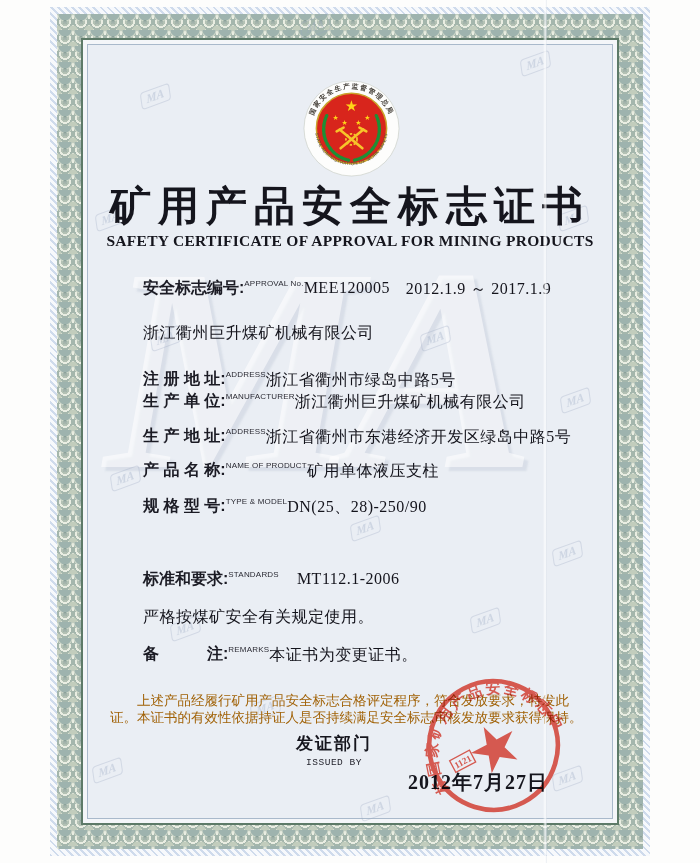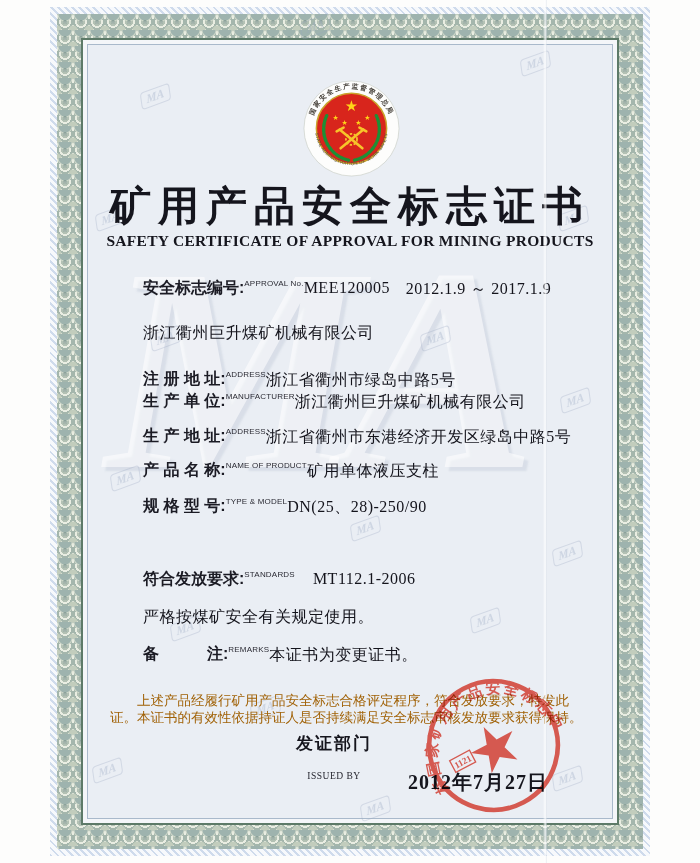--- a/index.html
+++ b/index.html
@@ -54,22 +54,22 @@
   .val{font-size:16px;letter-spacing:.5px;color:#14141c;padding-top:1px;white-space:nowrap;}
   .val-code{flex:0 0 96px;}
   .gap{flex:0 0 6px;}
 
   
   .statement{position:absolute;left:110px;top:692px;width:482px;z-index:2;
              font-size:13.5px;line-height:17px;text-indent:27px;color:#a16207;}
   .issuer{position:absolute;left:282px;top:732px;width:104px;z-index:2;text-align:center;}
   .issuer .i-zh{font-size:17px;font-weight:bold;letter-spacing:2px;color:#15151d;
                 font-family:"Liberation Sans","DejaVu Sans",sans-serif;}
-  .issuer .i-en{font-size:9.5px;letter-spacing:.5px;margin-top:16px;color:#25252e;
-                font-family:Liberation Serif, serif;}
+  .issuer .i-en{font-size:9.5px;letter-spacing:.5px;margin-top:2px;color:#25252e;
+                font-family:Liberation Mono, monospace;}
   .issue-date{position:absolute;left:408px;top:769px;z-index:2;font-size:20px;
               font-weight:bold;letter-spacing:1px;color:#15151d;}
   .seal{position:absolute;left:417px;top:669px;width:153px;height:153px;z-index:4;
         mix-blend-mode:multiply;opacity:.9;}
 </style>
 </head>
 <body>
 
 <div class="page">
 
@@ -183,21 +183,21 @@
   <div class="row" style="top:496px">
     <div class="lab">
         <span class="zh">规 格 型 号:</span>
       <span class="en">TYPE &amp; MODEL</span>
       </div>
     <div class="val">DN(25、28)-250/90</div>
   </div>
 
   <div class="row" style="top:569px">
     <div class="lab lab-n">
-        <span class="zh">符合发放要求:</span>
+        <span class="zh">标准和要求:</span>
       <span class="en">STANDARDS</span>
       </div>
     <div class="val" style="padding-left:18px">MT112.1-2006</div>
   </div>
 
   <div class="row" style="top:606px">
     <div class="val">严格按煤矿安全有关规定使用。</div>
   </div>
 
   <div class="row" style="top:644px">

